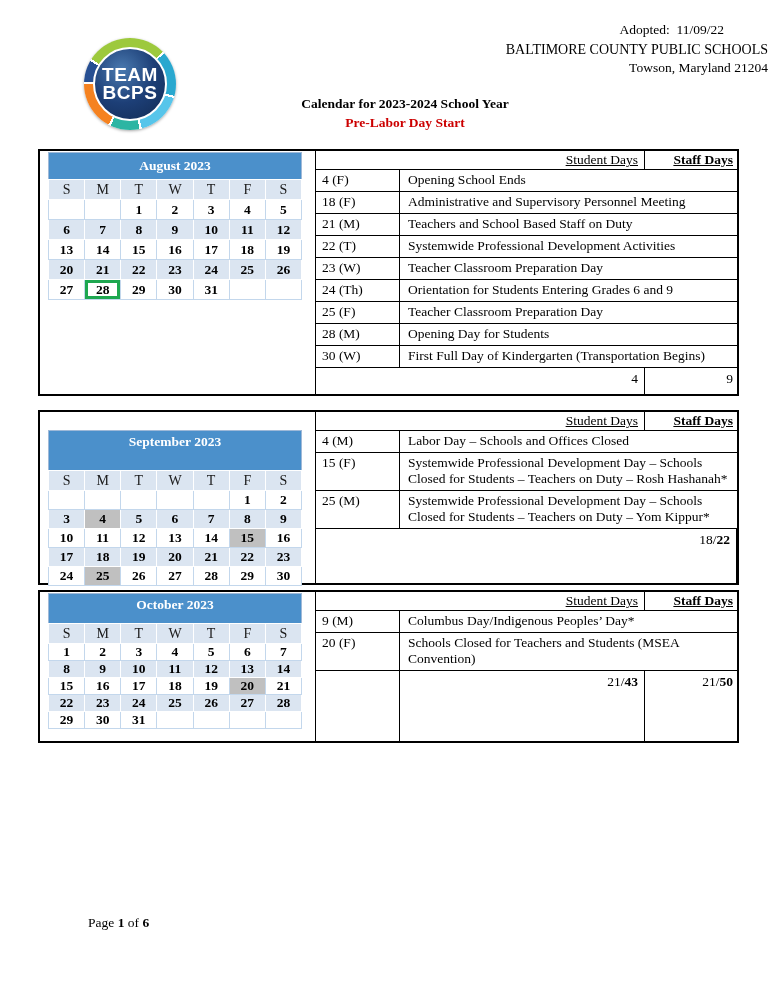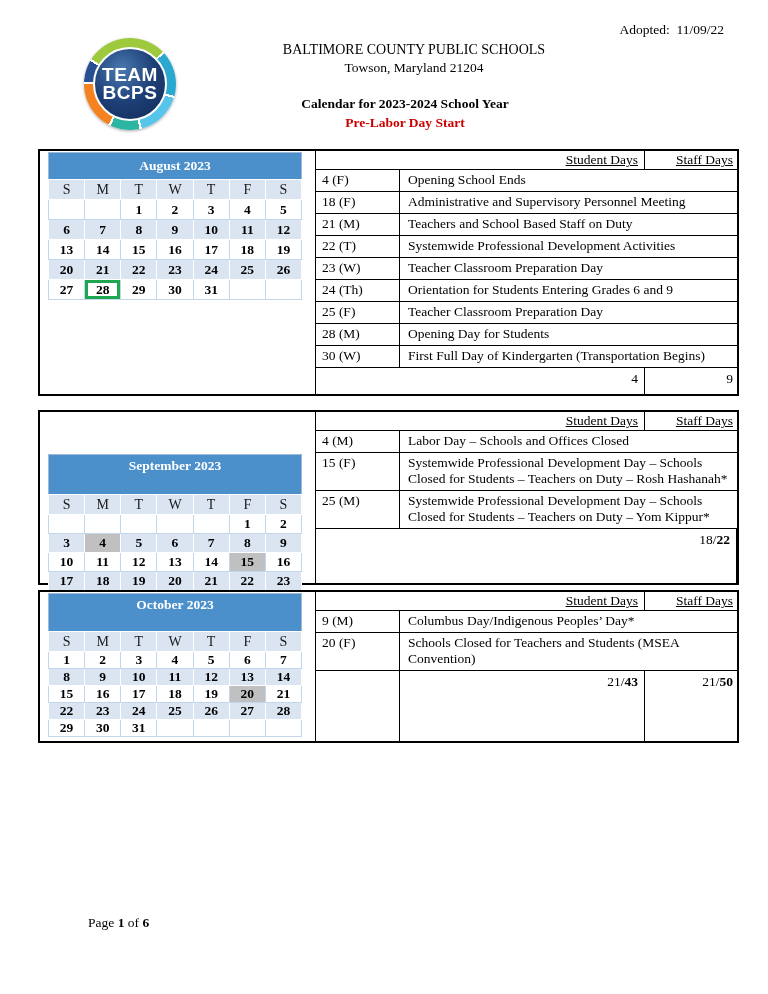--- a/index.html
+++ b/index.html
@@ -1,21 +1,21 @@
 <!DOCTYPE html>
 <html><head>
 <meta charset="utf-8">
 <style>
   * { margin:0; padding:0; box-sizing:border-box; }
   html,body { width:768px; height:994px; background:#fff; position:relative;
               font-family:"Liberation Serif","DejaVu Serif",serif; color:#000; }
 
   
   .adopted { position:absolute; top:22px; right:44px; font-size:13.5px; white-space:pre; }
-  .head-center { position:absolute; top:42px; left:0; width:100%; padding-left:60px; text-align:center; }
+  .head-center { position:absolute; top:42px; left:0; width:100%; padding-left:60px; text-align:right; }
   .org  { font-size:14px; }
   .addr { font-size:13.5px; margin-top:2px; }
   .title-block { position:absolute; top:96px; left:0; width:100%; padding-left:42px; text-align:center; }
   .cal-year-title { font-size:13.5px; font-weight:bold; }
   .pre-labor { font-size:13.5px; font-weight:bold; color:#cc0000; margin-top:3px; }
 
   
   .logo { position:absolute; left:84px; top:38px; width:92px; height:92px; }
   .logo-ring { position:absolute; inset:0; border-radius:50%;
     background:conic-gradient(from -30deg,
@@ -39,45 +39,45 @@
   #sec-aug { top:149px; height:247px; }
   #sec-sep { top:410px; height:175px; }
   #sec-oct { top:590px; height:153px; }
 
   .left-panel { width:276px; border-right:1.5px solid #000; position:relative; }
 
   
   .cal { position:absolute; left:8px; width:254px; border-collapse:collapse;
          border:1px solid #9fb9d8; table-layout:fixed; }
   #sec-aug .cal { top:1px; }
-  #sec-sep .cal { top:18px;margin-top:24px; }
+  #sec-sep .cal { top:18px; }
   #sec-oct .cal { top:1px; }
 
   .cal-title { background:#4b90cb; color:#fff; font-weight:bold; font-size:15px; text-align:center; }
   #sec-aug .cal-title { height:27px; vertical-align:middle; }
   #sec-sep .cal-title { height:40px; vertical-align:top; padding-top:3px; }
-  #sec-oct .cal-title { height:38px; vertical-align:top; padding-top:3px; }
+  #sec-oct .cal-title { height:30px; vertical-align:top; padding-top:3px; }
 
   .weekday-row th { background:#dbe5f1; font-weight:normal; font-size:14px; height:20px;
                     border:1px solid #fff; color:#1a1a1a; }
   .cal td { text-align:center; font-weight:bold; font-size:13.5px; }
   #sec-aug .cal-weeks td { height:20px; }
   #sec-sep .cal-weeks td { height:19px; }
   #sec-oct .cal-weeks td { height:17px; }
   tr.wk     td { background:#fff;     border:1px solid #c3d7ec; }
   tr.wk-alt td { background:#dbe5f1; border:1px solid #fff; }
   td.gray-day  { background:#c0c0c0 !important; }
   td.green-box { background:#fff !important; box-shadow:inset 0 0 0 3px #1ea750; }
 
   
   .events { flex:1; display:flex; flex-direction:column; font-size:13.5px; }
   .ev-head { height:19px; border-bottom:1.5px solid #000; display:flex; }
   .eh-left { flex:1; display:flex; justify-content:flex-end; align-items:flex-end;
              padding:0 6px 1px 0; border-right:1.5px solid #000; }
-  .eh-staff { width:92px; display:flex; justify-content:flex-end; align-items:flex-end; padding:11px 4px 1px 0; }
+  .eh-staff { width:92px; display:flex; justify-content:flex-end; align-items:flex-end; padding:11px 4px 1px 0;font-weight:bold; }
   .u { text-decoration:underline; }
 
   .ev-row { display:flex; border-bottom:1.5px solid #000; }
   .ev-date { width:84px; border-right:1.5px solid #000; padding:2px 2px 3px 6px; }
   .ev-desc { flex:1; padding:2px 4px 3px 8px; }
 
   .ev-foot { flex:1; display:flex; }
   .foot-datecol { width:84px; border-right:1.5px solid #000; }
   .foot-left { flex:1; text-align:right; padding:3px 6px 0 0; border-right:1.5px solid #000; }
   .foot-staff { width:92px; text-align:right; padding:3px 4px 0 0; }

